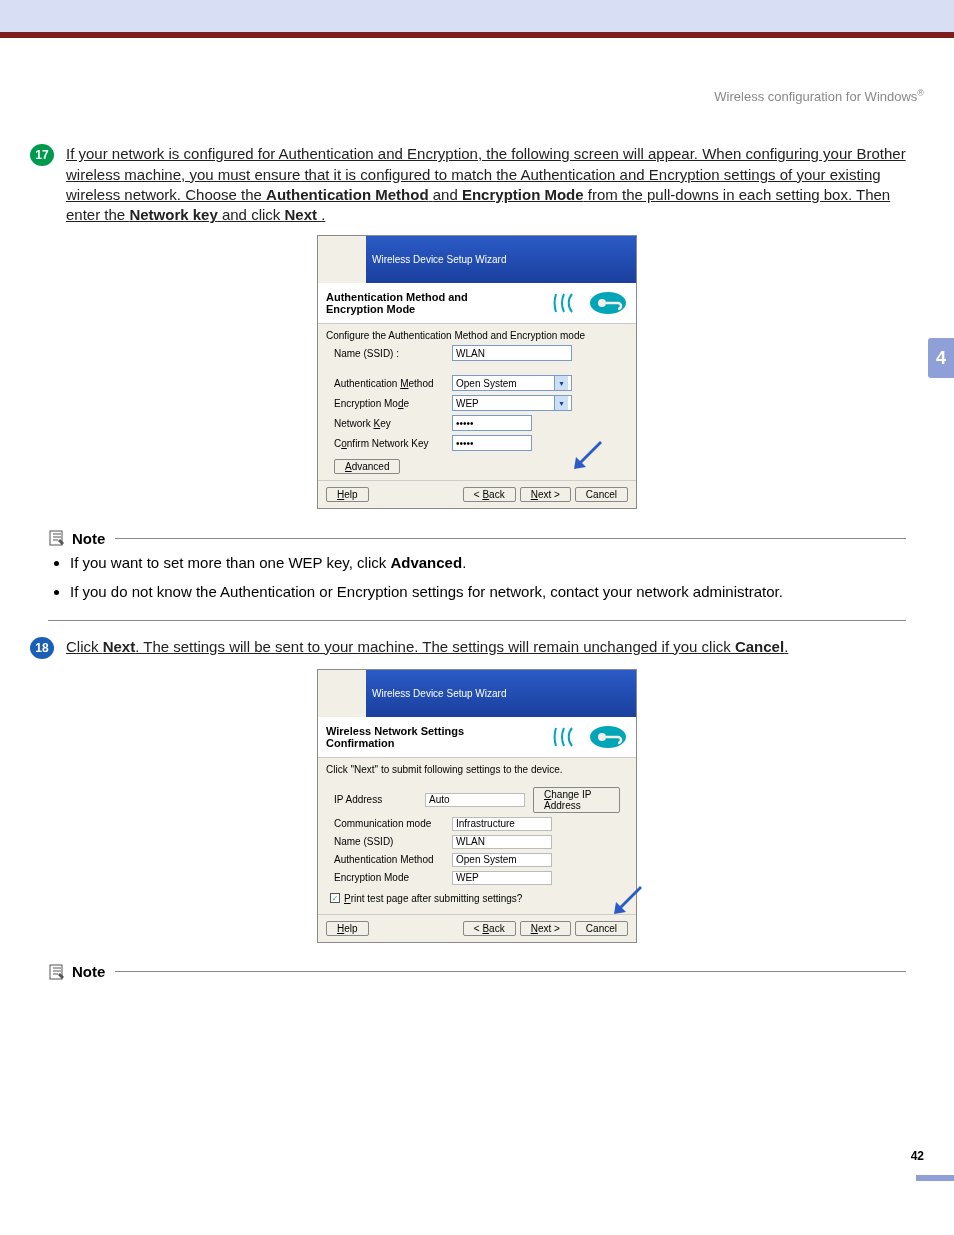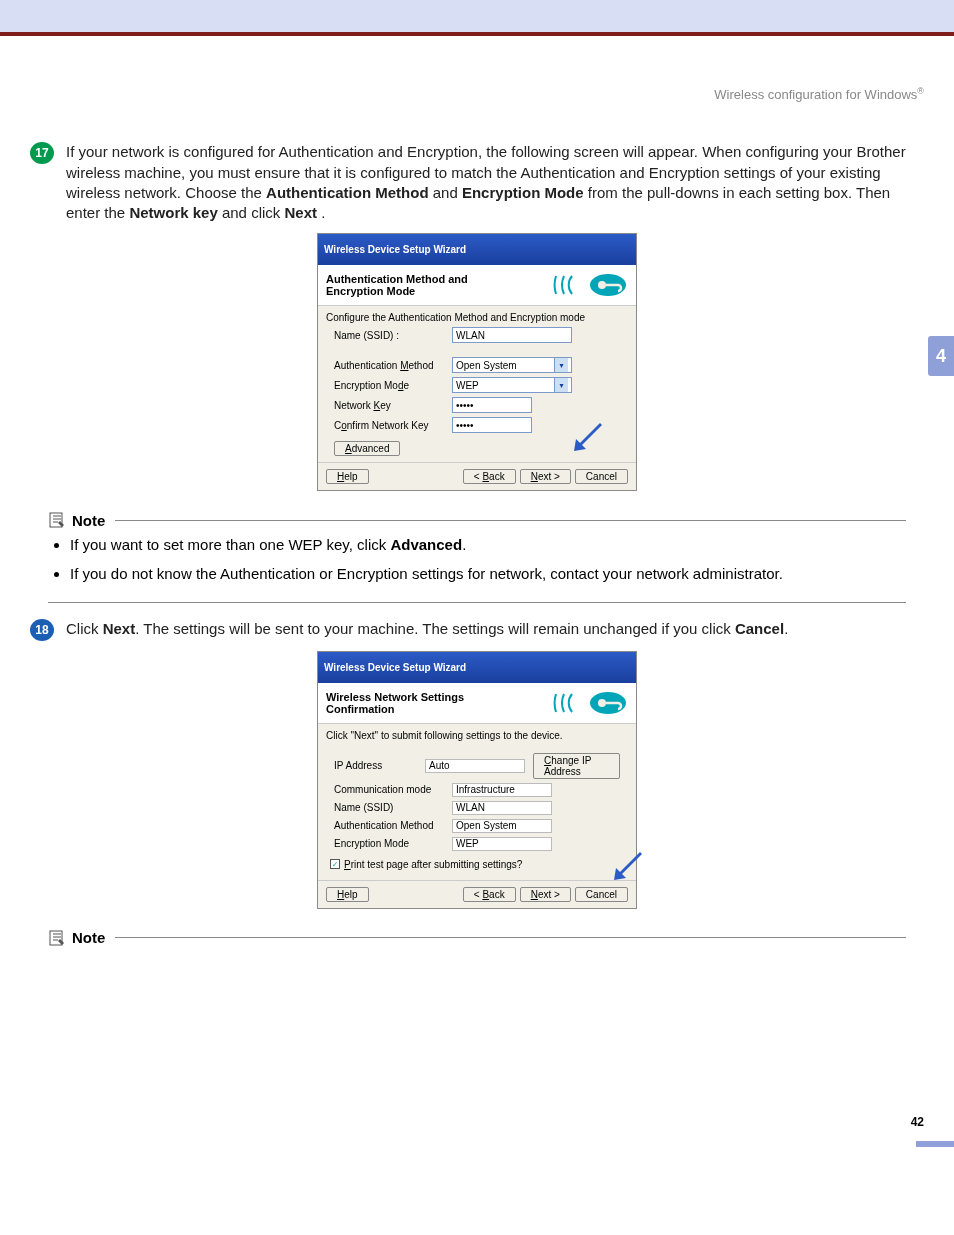--- a/index.html
+++ b/index.html
@@ -6,21 +6,21 @@
   body {
     margin: 0;
     font-family: Arial, Helvetica, sans-serif;
     background: #fff;
     width: 954px;
   }
   .topbar { height: 32px; background: #d8dff4; }
   .page {
     padding: 50px 30px 30px 30px;
     position: relative;
-    border-top: 4px solid #7f1d1d;
+    border-top: 6px solid #7f1d1d;
   }
   .header-right {
     text-align: right;
     color: #888;
     font-size: 13px;
     margin-bottom: 40px;
   }
   .reg { font-size: 9px; vertical-align: super; }
   .side-tab {
     position: absolute;
@@ -52,39 +52,41 @@
     color: #fff; font-size: 12px; font-weight: bold;
     font-family: Arial;
   }
   .badge-green { background: #009a4e; }
   .badge-blue  { background: #1a5fb4; }
   .step-body {
     flex: 1;
     font-size: 15px;
     line-height: 1.35;
     color: #222;
+    text-decoration: underline;
   }
   .dialog-wrap {
     display: flex;
     justify-content: center;
     margin: 10px 0 20px 0;
   }
   .dialog {
     width: 320px;
     border: 1px solid #8a8a8a;
     background: #f1efe6;
     font-size: 10px;
     font-family: Tahoma, Arial, sans-serif;
   }
   .dialog-title {
     background: linear-gradient(#2b5bc6, #1a3f9e);
     color: #fff;
     font-size: 10px;
-    font-weight: bold;
-    padding: 10px 6px;
+    font-weight: normal;
+    padding: 18px 6px;
+    margin-left: 48px;
   }
   .dialog-head {
     display: flex;
     align-items: center;
     justify-content: space-between;
     background: #fff;
     padding: 6px 8px;
     border-bottom: 1px solid #ccc;
   }
   .dialog-head-text { font-weight: bold; font-size: 11px; max-width: 180px; }

